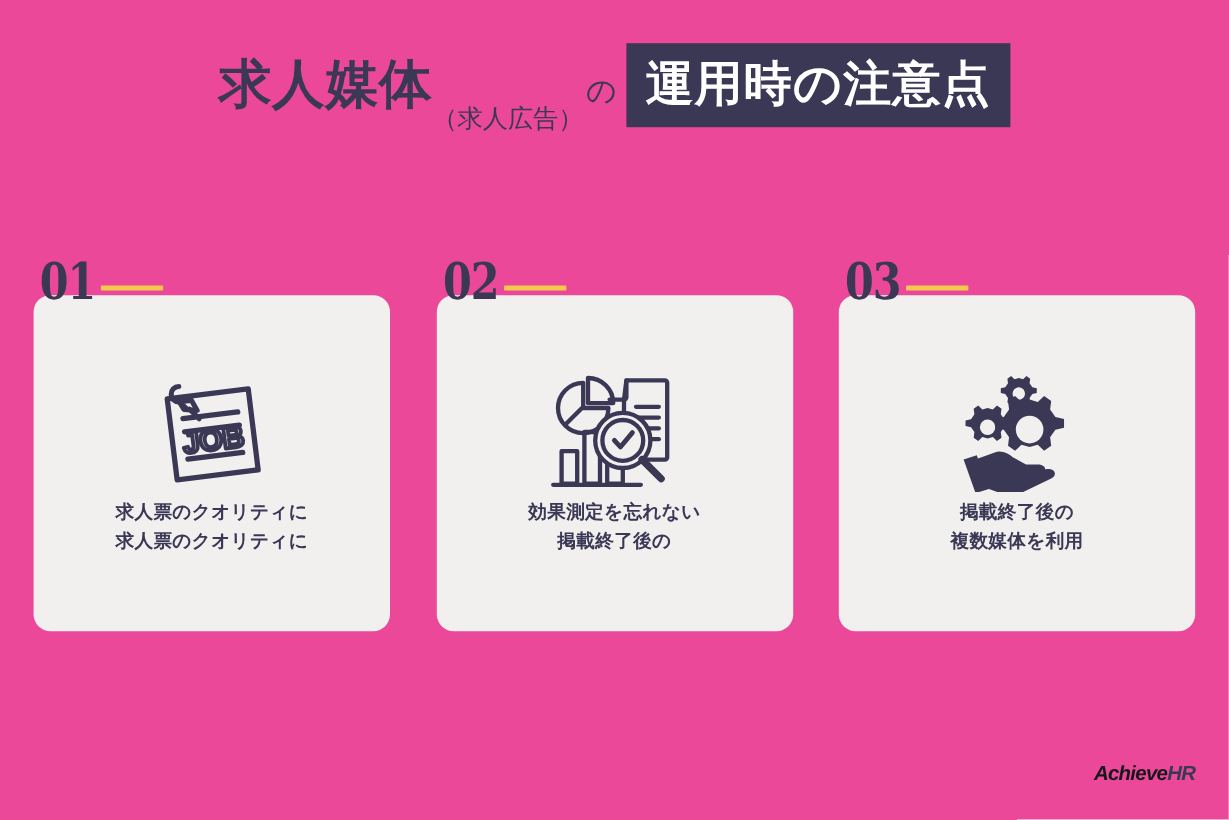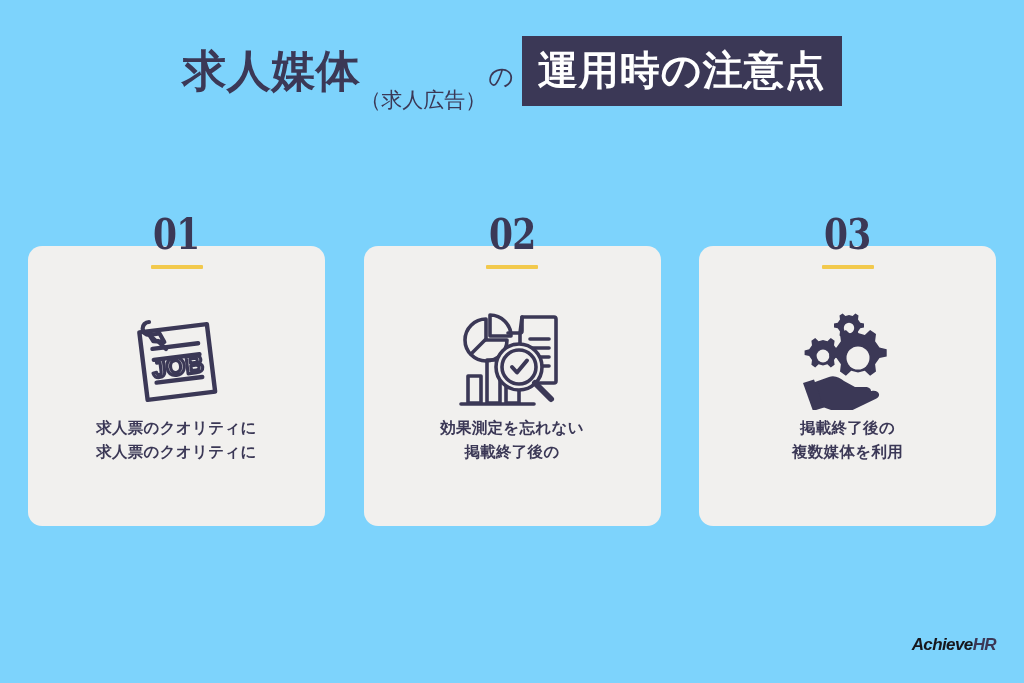--- a/index.html
+++ b/index.html
@@ -8,21 +8,21 @@
   html, body {
     width:1024px; height:683px;
     background:#ffffff;
     font-family:"Liberation Sans","DejaVu Sans",sans-serif;
     overflow:hidden;
   }
 
   .slide {
     position:relative;
     width:1024px; height:683px;
-    background:#7dd3fc;
+    background:#ec4899;
     padding-left:32px;
   }
 
   
   .heading {
     position:absolute;
     left:0; top:36px;
     width:1024px;
     display:flex;
     align-items:center;
@@ -83,21 +83,21 @@
     border-radius:14px;
     display:flex;
     flex-direction:column;
     align-items:center;
   }
 
   .card-number-wrap {
     position:absolute;
     top:-32px; left:0; right:0;
     display:flex;
-    flex-direction:column;
+    flex-direction:row;
     align-items:center;
   }
   .card-number {
     font-family:"DejaVu Serif","Liberation Serif",serif;
     font-size:42px;
     font-weight:bold;
     color:#3B3856;
     line-height:1;
     letter-spacing:-1px;
     transform:scaleX(0.82);

